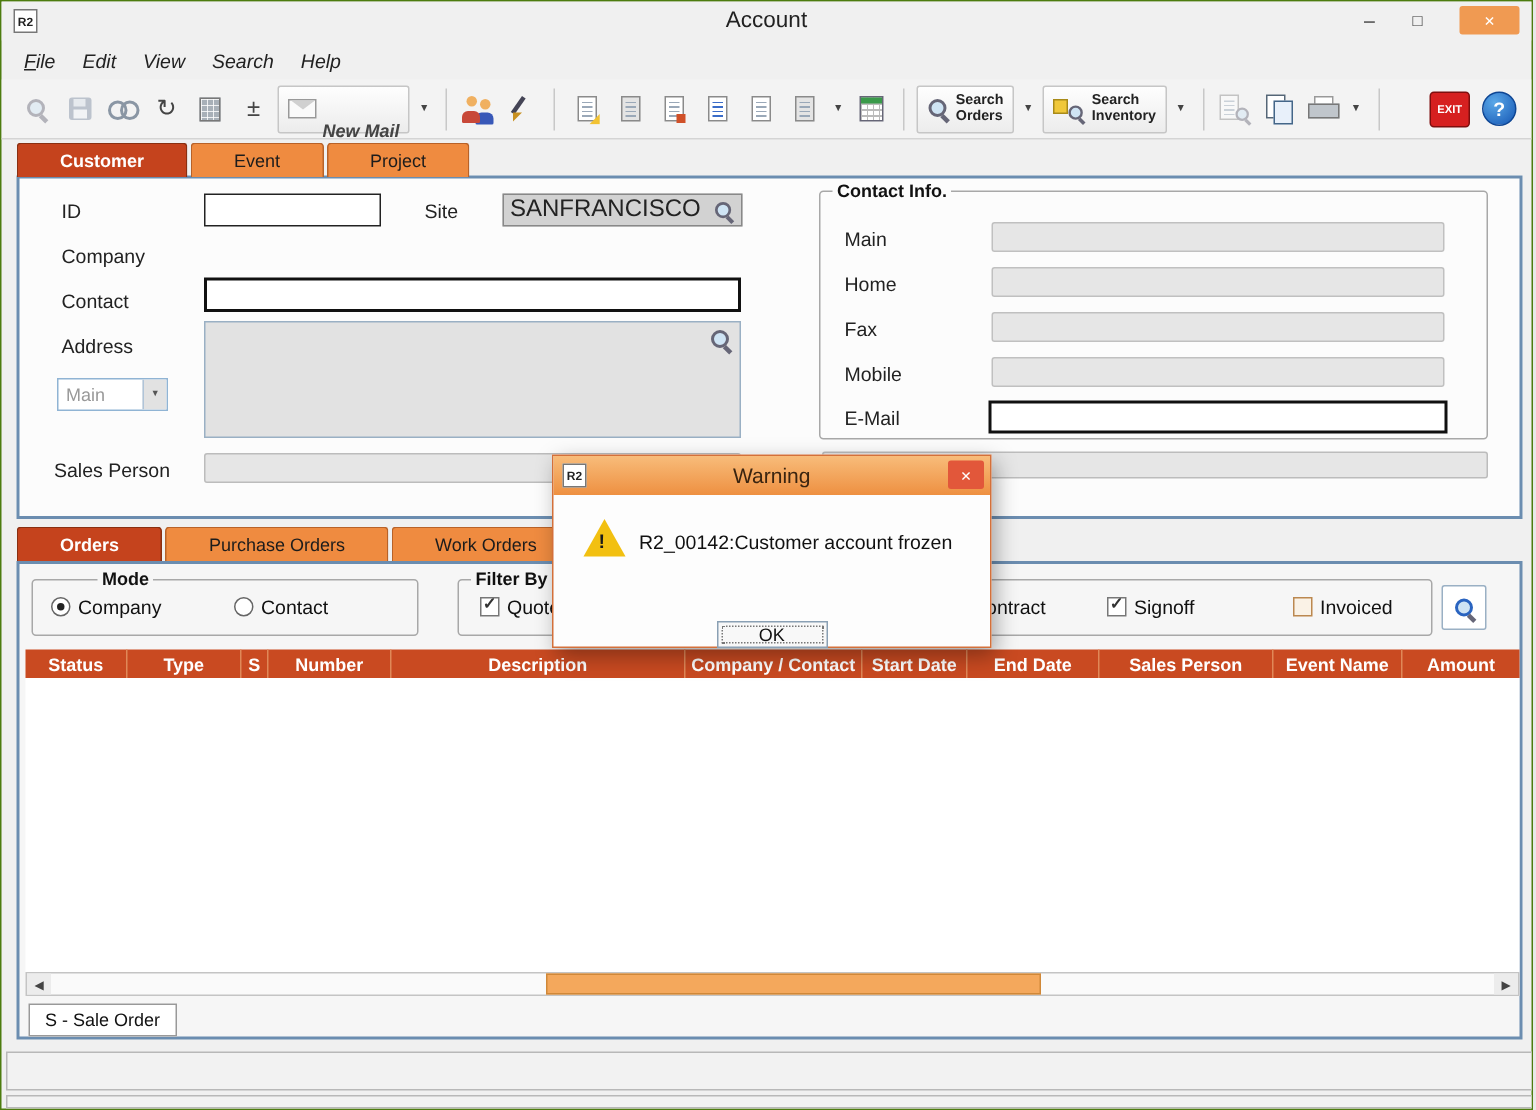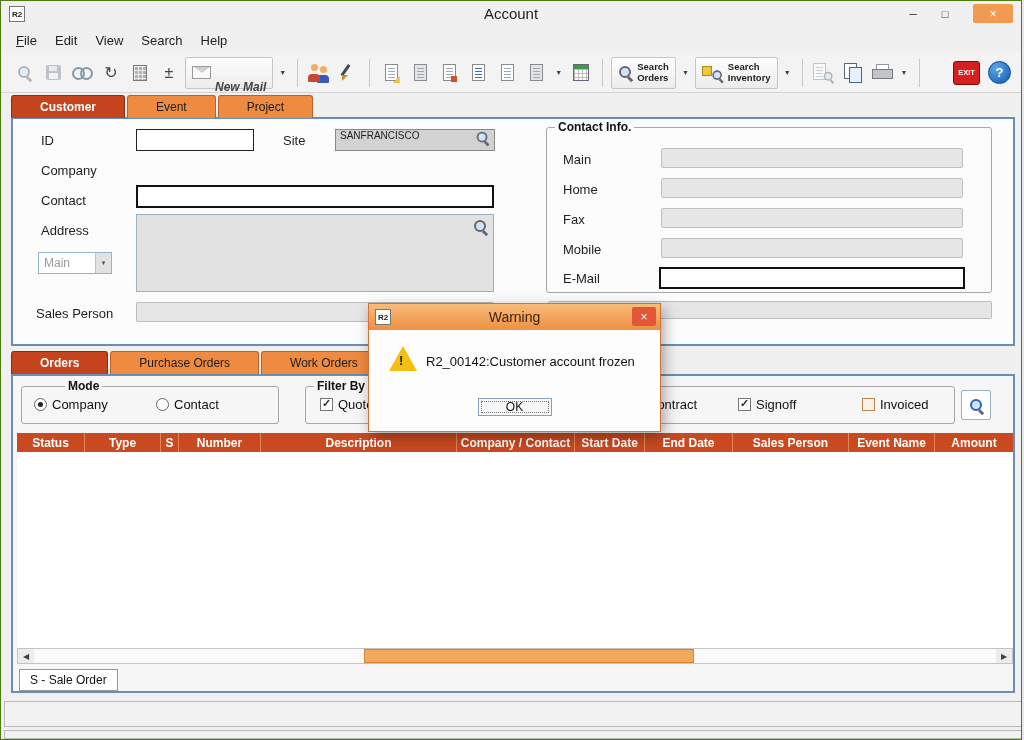--- a/index.html
+++ b/index.html
@@ -9,21 +9,21 @@
   
   .titlebar { position:absolute; top:0; left:0; right:0; height:26px; background:#f0f0f0; }
   .r2logo { width:16px; height:16px; background:#fff; border:1px solid #777; color:#222; font-size:8px; font-weight:bold; display:flex; align-items:center; justify-content:center; }
   .titlebar .r2logo { position:absolute; left:8px; top:5px; }
   .win-title { position:absolute; left:0; right:0; top:4px; text-align:center; font-size:15px; color:#222; }
   .win-btn { position:absolute; top:3px; height:19px; width:24px; display:flex; align-items:center; justify-content:center; color:#333; font-size:13px; }
   .win-min { right:96px; } .win-max { right:64px; font-size:11px; }
   .win-close { right:8px; width:40px; background:#f09a52; color:#fff; border-radius:2px; font-size:12px; }
 
   
-  .menubar { position:absolute; top:26px; left:0; right:0; height:26px; display:flex; align-items:center; padding-left:6px; }
+  .menubar { position:absolute; top:26px; left:0; right:0; height:26px; display:flex; align-items:center; padding-left:6px;font-style:italic; }
   .menu-item { display:inline-block; padding:4px 9px; font-size:13px; color:#222; }
   [data-name="menu-item-file"]::first-letter { text-decoration:underline; }
 
   
   .toolbar { position:absolute; top:52px; left:0; right:0; height:40px; background:#f3f3f3; border-bottom:1px solid #d4d4d4; display:flex; align-items:center; padding:0 10px; gap:3px; }
   .tbtn { width:26px; height:30px; display:flex; align-items:center; justify-content:center; }
   .tool-button { display:flex; align-items:center; gap:4px; padding:2px 6px; height:32px; border:1px solid #c6c6c6; background:linear-gradient(#fefefe,#ececec); border-radius:2px; }
   .sep { width:1px; height:28px; background:#c8c8c8; margin:0 5px; }
   .dd { font-size:7px; color:#444; padding:0 3px; align-self:center; }
   .dim { opacity:.45; }
@@ -79,21 +79,21 @@
   .tabs-row { position:absolute; display:flex; gap:2px; z-index:3; }
   .tab { height:23px; display:flex; align-items:center; justify-content:center; padding:0 28px; border:1px solid #b86228; border-bottom:none; border-radius:3px 3px 0 0; background:#ef8b40; color:#1c1c1c; font-size:12px; }
   .tab.active { background:#c5431d; color:#fff; font-weight:bold; border-color:#8a3012; }
 
   
   .panel { position:absolute; border:2px solid #6b8db0; background:#fcfcfc; }
   .label { position:absolute; font-size:13px; color:#222; white-space:nowrap; }
   .tinput { position:absolute; border:2px solid #111; background:#fff; font:inherit; padding:1px 4px; }
   .tinput.thin { border-width:1px; border-color:#222; }
   .ginput { position:absolute; background:#e6e6e6; border:1px solid #bcbcbc; border-radius:2px; }
-  .site { position:absolute; background:#d2d2d2; border:1px solid #888; display:flex; align-items:flex-start; padding:0 4px; font-size:10px; color:#222; }
+  .site { position:absolute; background:#d2d2d2; border:1px solid #888; display:flex; align-items:center; padding:0 4px; font-size:16px; color:#222; }
   .site .stext { flex:1; }
   .aselect { position:absolute; border:1px solid #90b4d4; background:#fff; display:flex; align-items:stretch; overflow:hidden; }
   .aselect .atext { flex:1; color:#999; font-size:12px; padding:3px 0 0 5px; }
   .aselect .abtn { width:16px; background:#e2e2e2; border-left:1px solid #b0c4d8; display:flex; align-items:center; justify-content:center; font-size:6px; color:#555; }
   .addr { position:absolute; background:#e2e2e2; border:1px solid #9ab0c4; }
   .addr .mag { position:absolute; right:5px; top:4px; }
   .site .mag { transform:scale(.9); }
 
   .gbox { position:absolute; border:1px solid #a8a8a8; border-radius:3px; }
   .gbox > .legend { position:absolute; top:-8px; left:8px; padding:0 3px; font-weight:bold; font-size:12px; color:#111; }
@@ -125,21 +125,21 @@
   
   .dialog { position:absolute; left:367px; top:302px; width:293px; height:129px; background:#fdfdfd; border:1px solid #d4703a; box-shadow:3px 5px 14px rgba(0,0,0,.35); z-index:100; }
   .dlg-title { position:relative; height:26px; background:linear-gradient(#f8bc7a,#ee9041); display:flex; align-items:center; }
   .dlg-title .r2logo { position:absolute; left:6px; top:5px; }
   .dlg-title-text { position:absolute; left:0; right:0; text-align:center; font-size:14px; color:#3a2410; }
   .dlg-close { position:absolute; right:4px; top:3px; width:24px; height:19px; background:#e2573a; color:#fff; display:flex; align-items:center; justify-content:center; font-size:12px; border-radius:2px; }
   .dlg-body { position:relative; height:102px; }
   .warn-tri { position:absolute; left:20px; top:16px; width:0; height:0; border-left:14px solid transparent; border-right:14px solid transparent; border-bottom:25px solid #f2c011; }
   .warn-tri .excl { position:absolute; left:-4px; top:7px; font-size:13px; font-weight:bold; color:#1a1a1a; }
   .dlg-msg { position:absolute; left:57px; top:24px; font-size:13px; color:#111; }
-  .ok-btn { position:absolute; left:50%; transform:translateX(-50%); top:68px; width:74px; height:18px; background:#f8f8f8; border:1px solid #8aa0b4; font:inherit; font-size:12px; color:#111; outline:1px dotted #777; outline-offset:-4px; }
+  .ok-btn { position:absolute; left:50%; transform:translateX(-50%); top:84px; width:74px; height:18px; background:#f8f8f8; border:1px solid #8aa0b4; font:inherit; font-size:12px; color:#111; outline:1px dotted #777; outline-offset:-4px; }
 </style>
 </head>
 <body>
 
 <div class="window" data-name="app-window">
 
   <div class="titlebar" data-name="title-bar">
     <span class="r2logo" data-name="r2-logo-icon">R2</span>
     <span class="win-title" data-name="window-title">Account</span>
     <span class="win-btn win-min" data-name="minimize-button">–</span>

